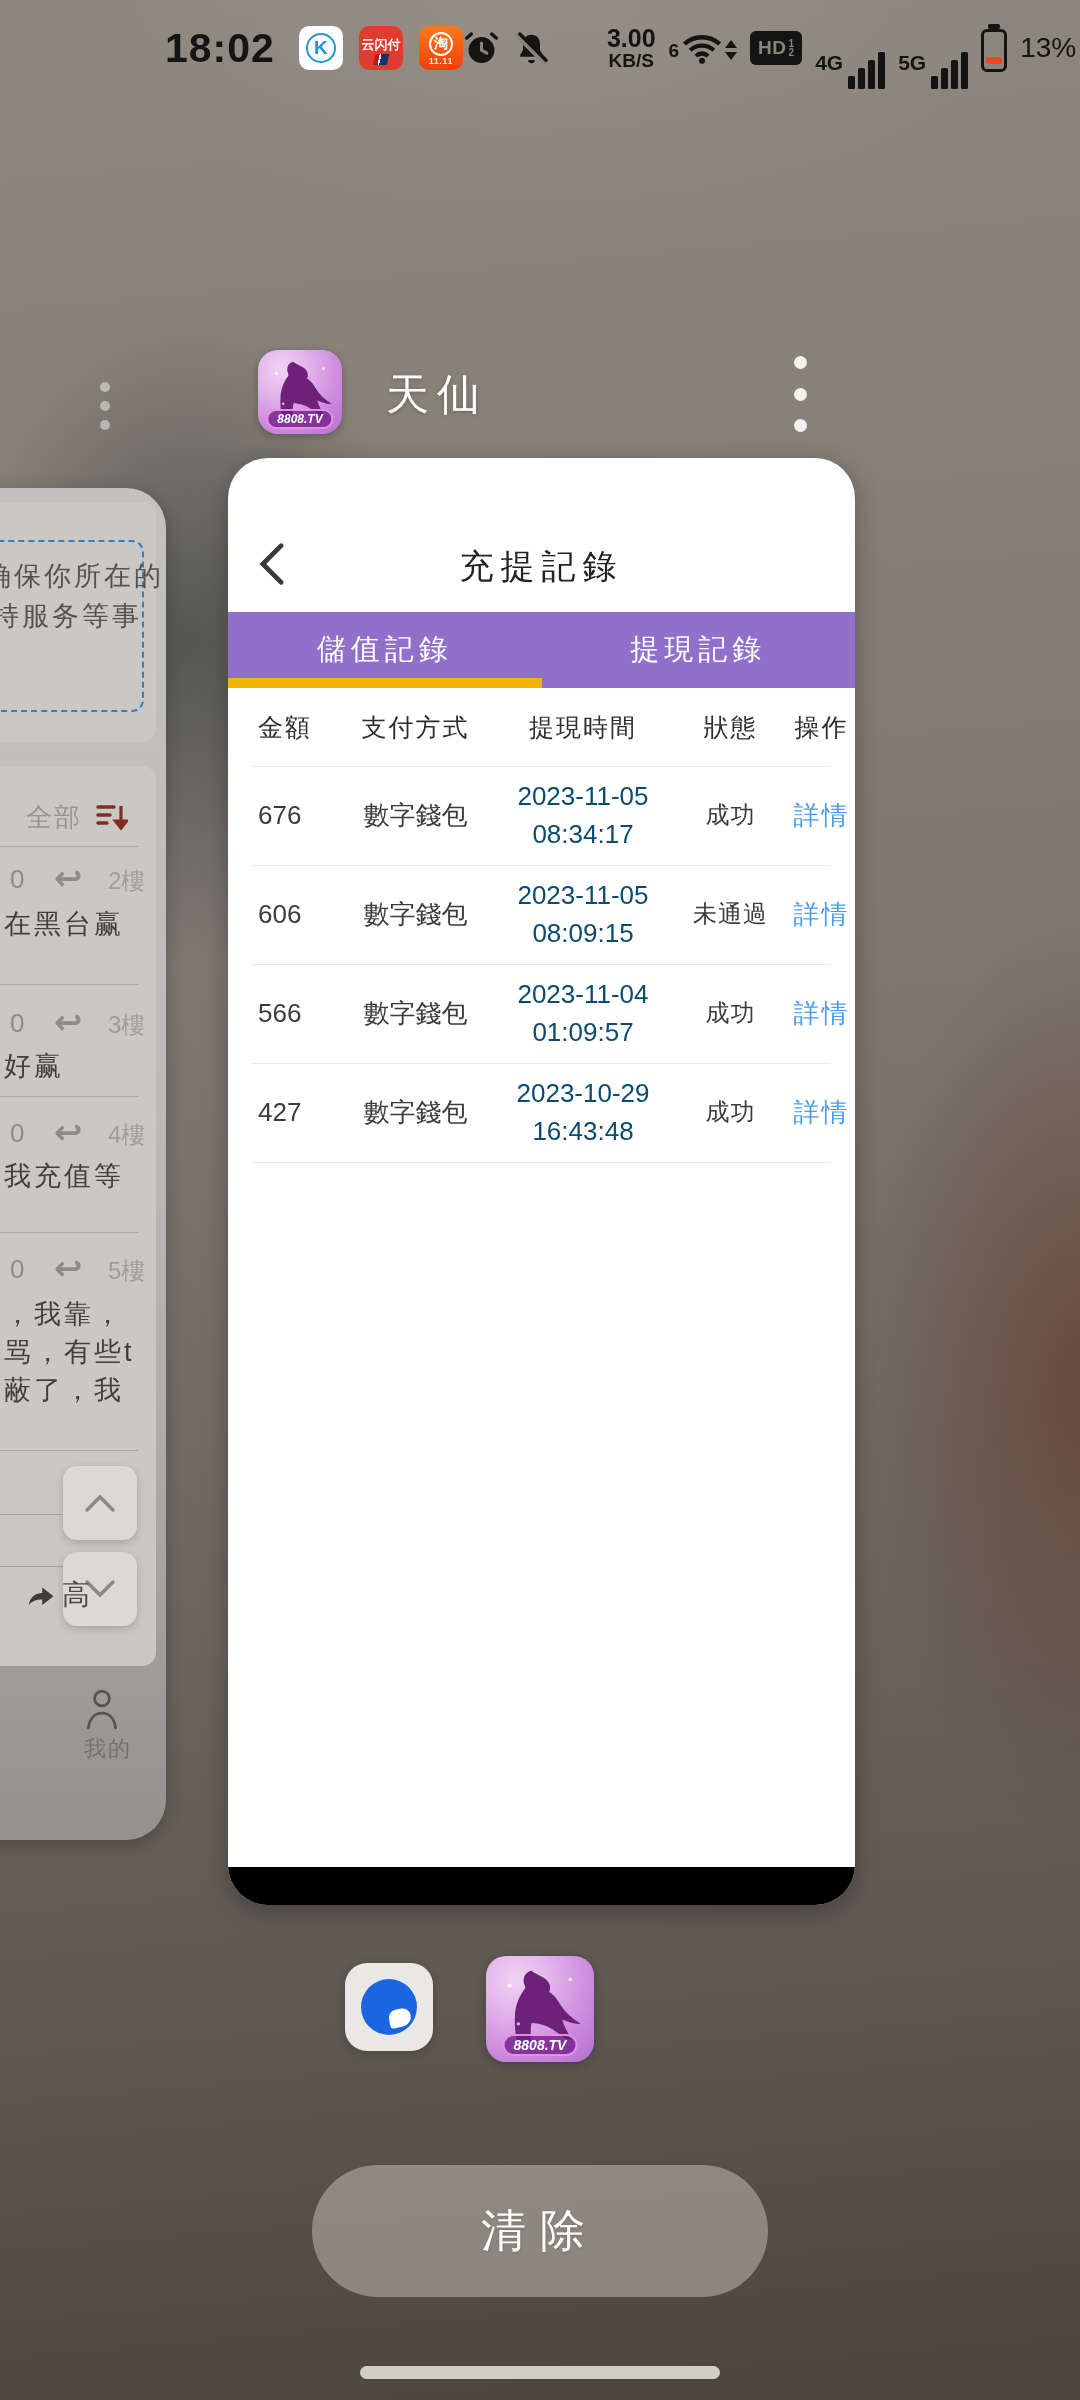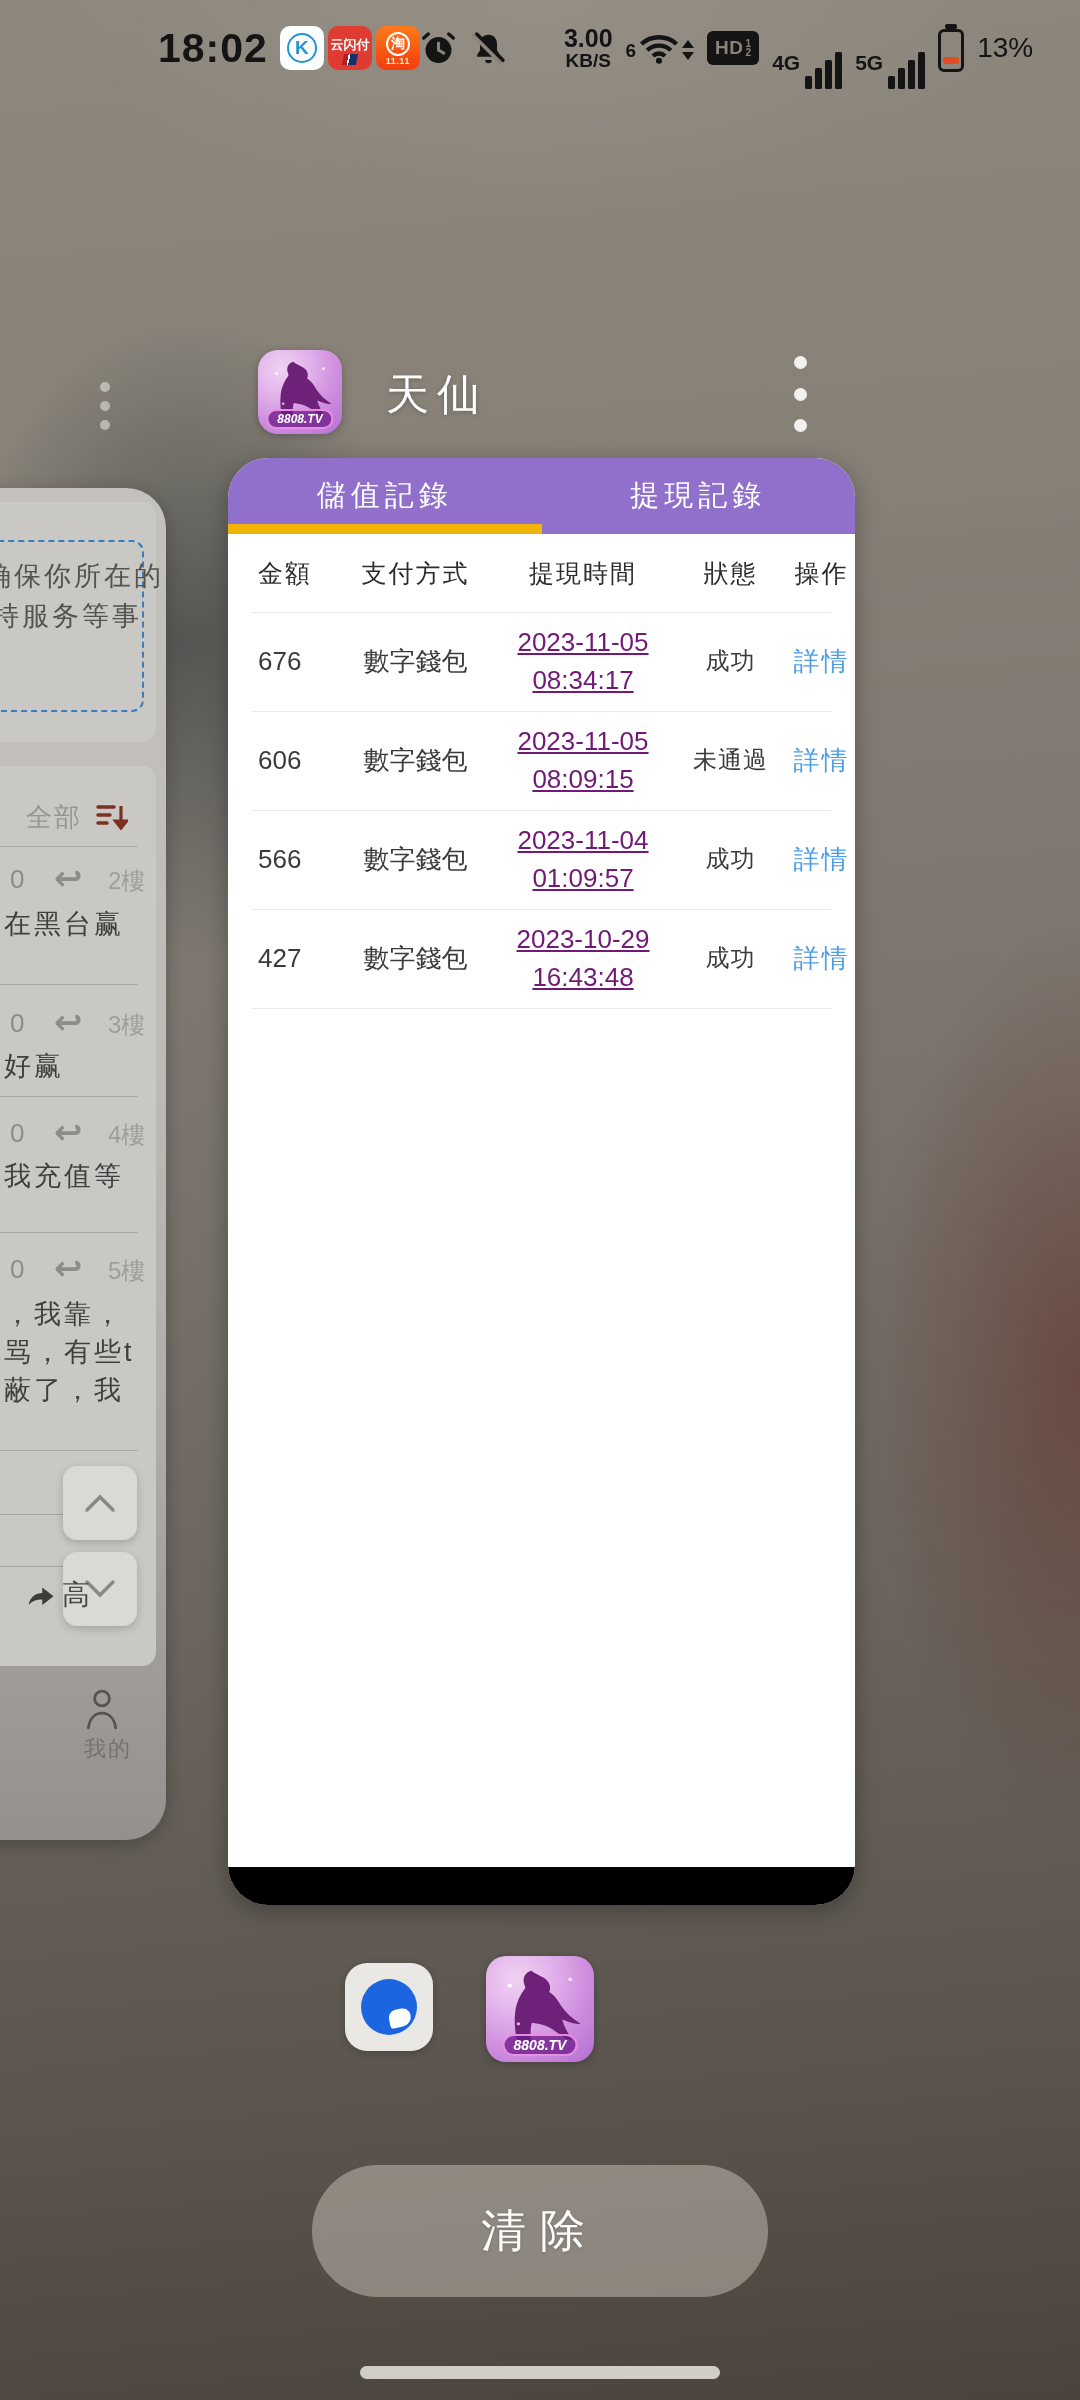--- a/index.html
+++ b/index.html
@@ -10,21 +10,21 @@
     background:
       radial-gradient(ellipse 320px 460px at 190px 640px, rgba(38,46,48,.50), transparent 70%),
       radial-gradient(ellipse 300px 640px at 1080px 1380px, rgba(98,48,38,.55), transparent 72%),
       radial-gradient(ellipse 700px 320px at 540px 0px, rgba(255,255,255,.07), transparent 70%),
       linear-gradient(175deg,#8e877d 0%,#868077 22%,#7b756e 45%,#6c665f 65%,#5b554e 85%,#4a443d 100%);
   }
 
   
   .status-bar { position:absolute; top:20px; left:0; width:1080px; height:56px;
     display:flex; align-items:center; padding:0 78px 0 158px; color:#141414; }
-  .sb-left { display:flex; align-items:center; gap:4px; }
+  .sb-left { display:flex; align-items:center; gap:16px;margin-left:7px; }
   .sb-time { font-size:41px; font-weight:600; letter-spacing:1px; margin-right:8px; }
   .notif { width:44px; height:44px; border-radius:10px; position:relative; overflow:hidden;
     display:flex; align-items:center; justify-content:center; flex-direction:column; }
   .notif-k { background:#fdfdfd; }
   .k-ring { width:30px; height:30px; border:2.5px solid #2196d3; border-radius:50%;
     color:#2196d3; font-size:19px; font-weight:700; display:flex; align-items:center; justify-content:center; }
   .notif-up { background:#e03b30; }
   .up-txt { color:#fff; font-size:13px; font-weight:700; margin-top:-6px; }
   .up-flag { position:absolute; bottom:5px; left:50%; transform:translateX(-50%) skewX(-12deg);
     width:14px; height:11px; background:linear-gradient(90deg,#b02020 33%,#fff 33%,#fff 45%,#16306e 45%); }
@@ -116,21 +116,21 @@
   .mc-tabs { position:relative; height:76px; background:#9170cc; display:flex; }
   .mc-tab { flex:1; display:flex; align-items:center; justify-content:center; color:#fff;
     font-size:29px; letter-spacing:5px; cursor:pointer; }
   .mc-indicator { position:absolute; left:0; bottom:0; width:50%; height:10px; background:#f2b406; }
   .t-grid { display:grid; grid-template-columns:110px 155px 180px 115px 67px; align-items:center; }
   .t-head { height:78px; color:#2e2d2c; font-size:25px; letter-spacing:2px; }
   .t-head > div, .t-row > div { text-align:center; }
   .cell-amt { text-align:left !important; padding-left:30px; }
   .t-sep { margin:0 24px; height:1px; background:#e9e8e7; }
   .t-row { min-height:88px; padding:10px 0 12px; color:#3c3b3a; font-size:26px; }
-  .cell-time { line-height:38px; font-size:26px; color:#701a75;text-decoration:underline; }
+  .cell-time { line-height:38px; font-size:26px; color:#0c4a6e; }
   .cell-status { font-size:24px; letter-spacing:1px; }
   .cell-act a { color:#4c9ce6; text-decoration:none; font-size:26px; letter-spacing:2px; }
   .mc-bottom { position:absolute; left:0; bottom:0; width:100%; height:38px; background:#000; }
 
   
   .dock-quark { position:absolute; left:345px; top:1963px; width:88px; height:88px; border-radius:22px;
     background:#eae8e4; display:flex; align-items:center; justify-content:center; cursor:pointer;
     box-shadow:0 2px 8px rgba(0,0,0,.2); }
   .quark-circle { position:relative; width:56px; height:56px; border-radius:50%; background:#1b66e0; }
   .quark-blob { position:absolute; right:6px; bottom:8px; width:22px; height:18px; background:#fff;
@@ -338,20 +338,26 @@
     <div class="lc-nav">
       <svg width="36" height="42" viewBox="0 0 34 40">
         <circle cx="17" cy="10" r="7" fill="none" stroke="#55534f" stroke-width="2.6"></circle>
         <path d="M4 38c1.4-10 7-14 13-14s11.6 4 13 14" fill="none" stroke="#55534f" stroke-width="2.6" stroke-linecap="round"></path>
       </svg>
       <div class="lbl">我的</div>
     </div>
   </div>
 
   <div class="main-card">
+    <div class="mc-titlebar">
+      <svg class="mc-back" viewBox="0 0 24 26">
+        <path d="M17 3 7 13l10 10" stroke="#3a3a3a" stroke-width="2.6" fill="none" stroke-linecap="round"></path>
+      </svg>
+      <div class="mc-title">充提記錄</div>
+    </div>
     <div class="mc-tabs">
       <div class="mc-tab">儲值記錄</div>
       <div class="mc-tab">提現記錄</div>
       <div class="mc-indicator"></div>
     </div>
 
     <div class="t-grid t-head">
       <div class="cell-amt">金額</div>
       <div>支付方式</div>
       <div>提現時間</div>

